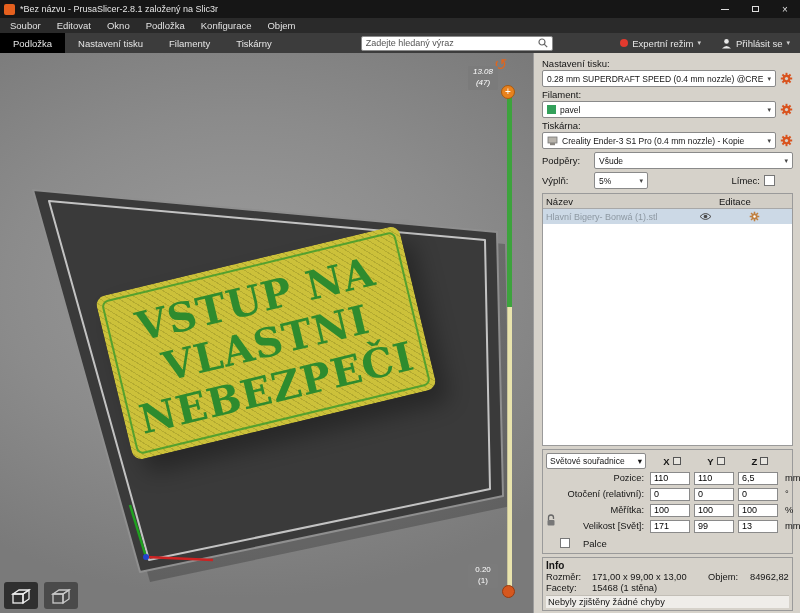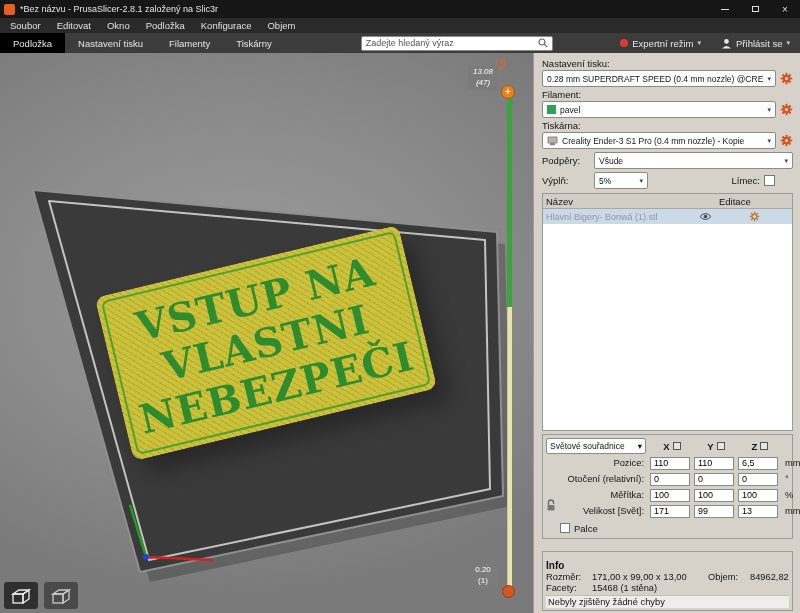--- a/index.html
+++ b/index.html
@@ -97,23 +97,23 @@
   .coord-combo { height:16px; width:100px; background:#fff; border:1px solid #8a8a8a; border-radius:2px;
     display:flex; align-items:center; padding:0 3px; font-size:8.5px;justify-content:space-between; }
   .axis-h { display:flex; align-items:center; justify-content:center; gap:3px; font-weight:bold; font-size:9.5px; }
   .axis-ic { width:8px; height:8px; border:1px solid #555; background:#e8e6e0; }
   .m-row { display:grid; grid-template-columns:104px 44px 44px 44px auto; align-items:center; height:16px; }
   .m-label { text-align:right; padding-right:6px; white-space:nowrap; overflow:hidden; font-size:9.3px; }
   .m-row input { width:40px; height:13px; border:1px solid #8a8a8a; font-size:9px; padding:0 3px;
     font-family:"Liberation Sans",sans-serif; background:#fff; }
   .m-unit { padding-left:3px; font-size:9.3px; }
   .lock { position:absolute; left:3px; top:64px; }
-  .palce-row { display:flex; align-items:center; gap:4px; margin:2px 0 0 14px; height:14px; }
-
-  .info { margin-top:12px; border:1px solid #9a9a9a; padding:8px 3px 2px; flex:0 0 auto; }
+  .palce-row { display:flex; align-items:center; gap:13px; margin:2px 0 0 14px; height:14px; }
+
+  .info { margin-top:3px; border:1px solid #9a9a9a; padding:2px 3px 2px; flex:0 0 auto; }
   .info-title { font-weight:bold; font-size:10px; }
   .info-grid { display:grid; grid-template-columns:46px 116px 42px auto; font-size:9.3px; row-gap:1px; margin-top:1px; }
   .facets-val { grid-column:2 / 5; }
   .info-status { margin-top:2px; background:#efede9; border-top:1px solid #c2beb6; padding:1px 2px; font-size:9.3px; }
 </style>
 </head>
 <body>
 
 <div class="app">
 

